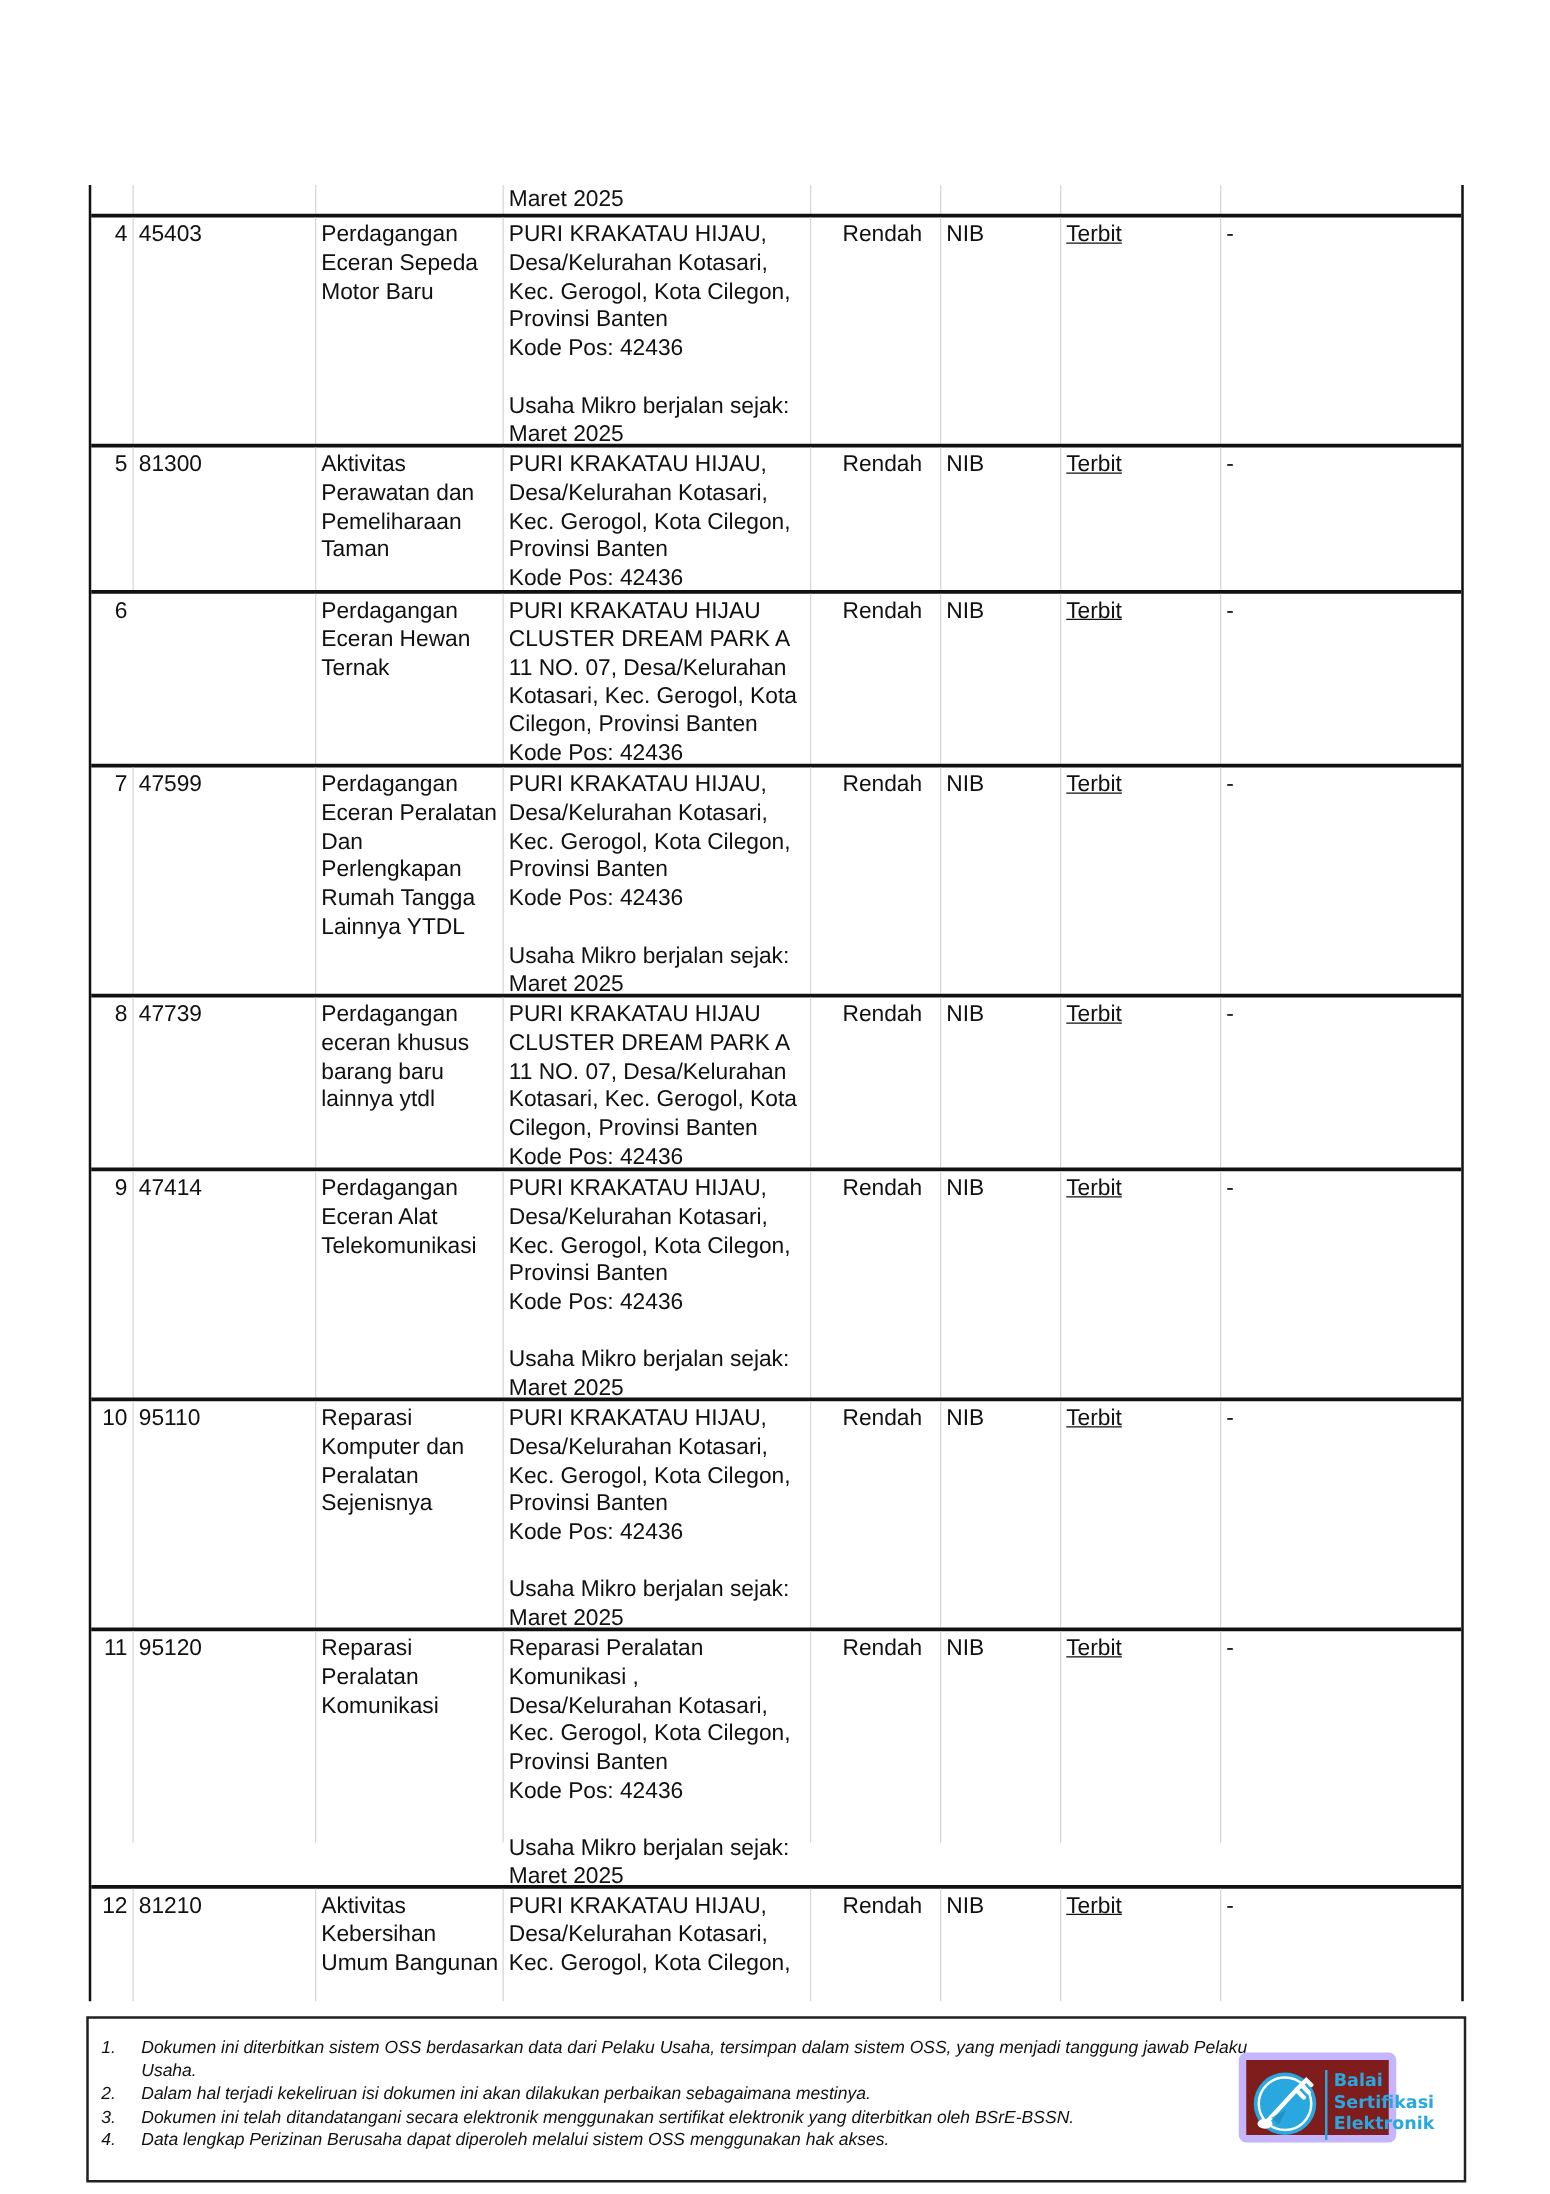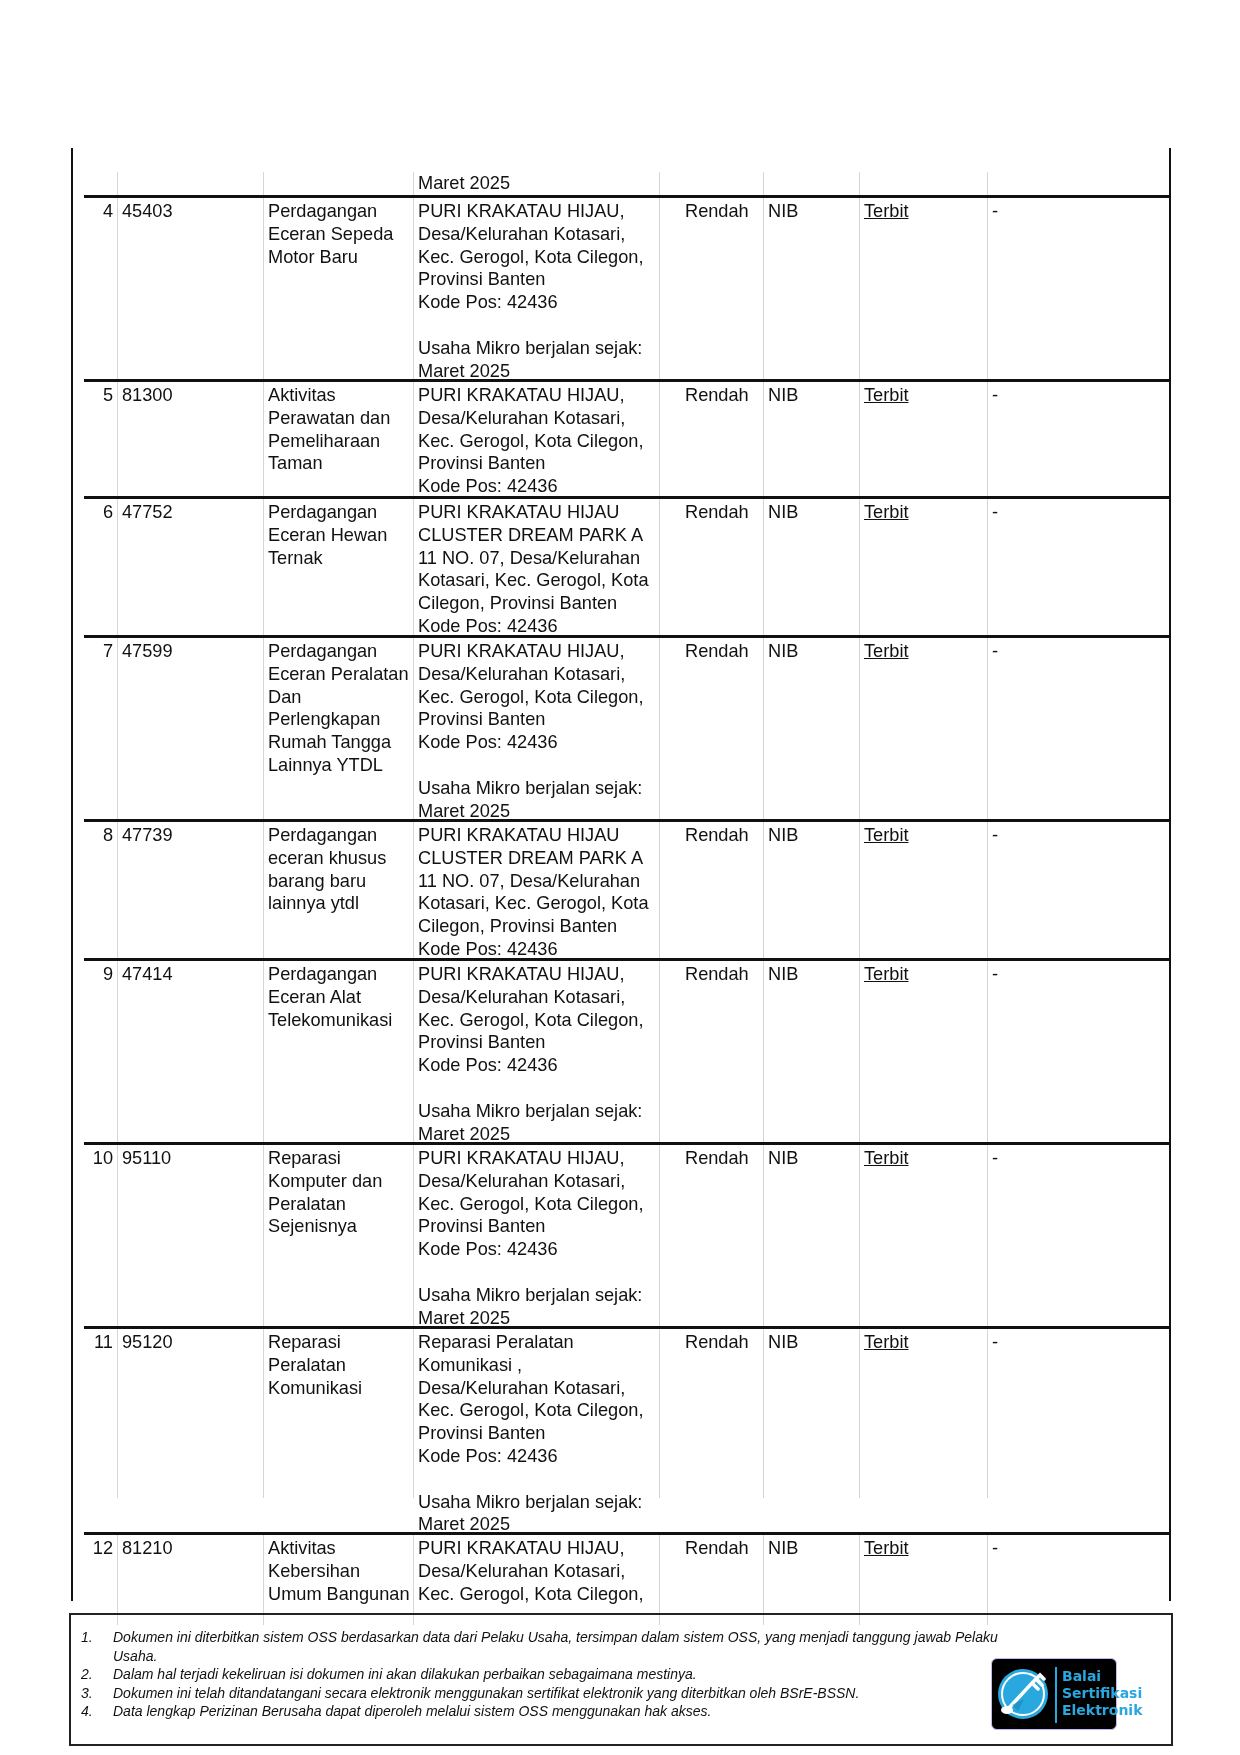--- a/index.html
+++ b/index.html
@@ -1,40 +1,40 @@
 <!DOCTYPE html>
 <html><head>
 <meta charset="utf-8">
 <style>
   html, body { margin:0; padding:0; background:#ffffff; }
   body { width:1240px; height:1755px; position:relative; overflow:hidden;
          font-family:"Liberation Sans", sans-serif; color:#111; }
   .tbl { position:absolute; left:71px; top:148px; width:1100px; height:1453px;
          border-left:2px solid #111; border-right:2px solid #111; box-sizing:border-box; }
-  .row { position:absolute; left:11px; right:0; border-top:3px solid #111; box-sizing:border-box;margin-top:24px; }
+  .row { position:absolute; left:0; right:0; border-top:3px solid #111; box-sizing:border-box; }
   .row.cont { border-top:none; }
   .cell { position:absolute; top:0; bottom:0; box-sizing:border-box; padding:2px 0 0 4px;
           font-size:18.2px; line-height:22.8px; white-space:pre-line; border-left:1px solid #d6d6d6; }
   .c0 { left:0; width:33px; border-left:none; text-align:right; padding-right:4px; padding-left:0; }
   .c1 { left:33px; width:146px; }
   .c2 { left:179px; width:150px; }
   .c3 { left:329px; width:246px; }
   .c4 { left:575px; width:104px;padding-left:25px; }
   .c5 { left:679px; width:96px; }
   .c6 { left:775px; width:128px;text-decoration:underline; }
   .c7 { left:903px; width:195px; }
   .footer { position:absolute; left:69px; top:1613px; width:1104px; height:133px;
             border:2px solid #222; box-sizing:border-box; }
   .notes { position:absolute; left:10px; top:13px; width:920px; font-style:italic;
            font-size:14px; line-height:18.5px; color:#111; }
   .note { display:flex; }
   .note .num { width:32px; flex:none; }
   .note .txt { flex:1; }
   .logo { position:absolute; left:920px; top:27px; width:126px; height:72px;
-          border:1px solid #c4b5fd; border-radius:6px; box-sizing:border-box; background:#000000;margin-top:16px; }
+          border:6px solid #c4b5fd; border-radius:6px; box-sizing:border-box; background:#7f1d1d; }
   .logo svg { position:absolute; left:4px; top:6px; }
   .logo .bar { position:absolute; left:63px; top:8px; width:2px; height:56px; background:#29a8e0; }
   .logo .txt { position:absolute; left:70px; top:9px; color:#29a8e0; font-weight:bold;
                font-family:"DejaVu Sans", sans-serif; font-size:14px; line-height:17px; white-space:pre-line; }
 </style>
 </head>
 <body>
 
 <div class="tbl">
   <div class="row cont" style="top:0;height:24px;">
@@ -79,21 +79,20 @@
 Kec. Gerogol, Kota Cilegon,
 Provinsi Banten
 Kode Pos: 42436</div>
         <div class="cell c4">Rendah</div>
         <div class="cell c5">NIB</div>
         <div class="cell c6">Terbit</div>
         <div class="cell c7">-</div>
       </div>
       <div class="row" style="top: 324px; height: 139px;">
         <div class="cell c0">6</div>
-        <div class="cell c1">47752</div>
         <div class="cell c2">Perdagangan
 Eceran Hewan
 Ternak</div>
         <div class="cell c3">PURI KRAKATAU HIJAU
 CLUSTER DREAM PARK A
 11 NO. 07, Desa/Kelurahan
 Kotasari, Kec. Gerogol, Kota
 Cilegon, Provinsi Banten
 Kode Pos: 42436</div>
         <div class="cell c4">Rendah</div>

